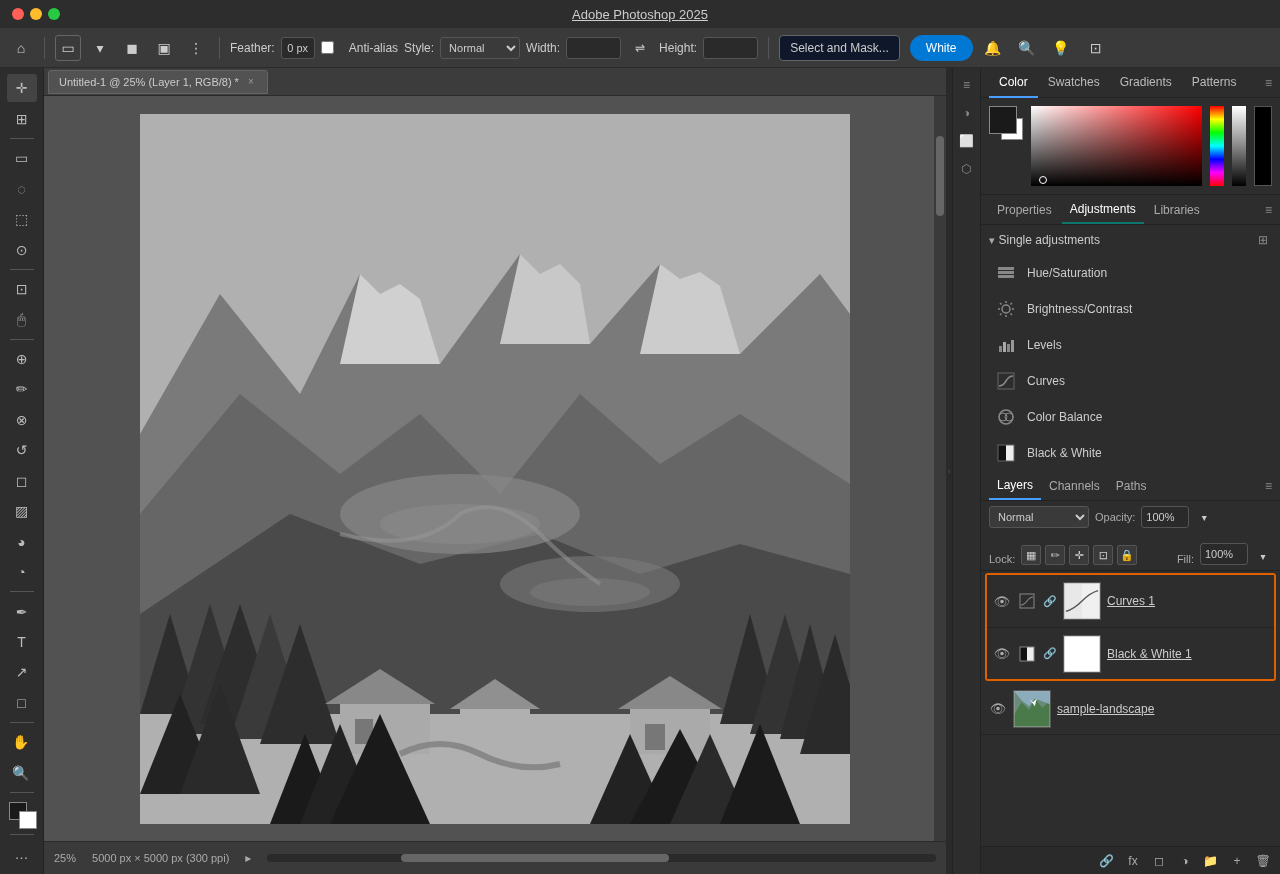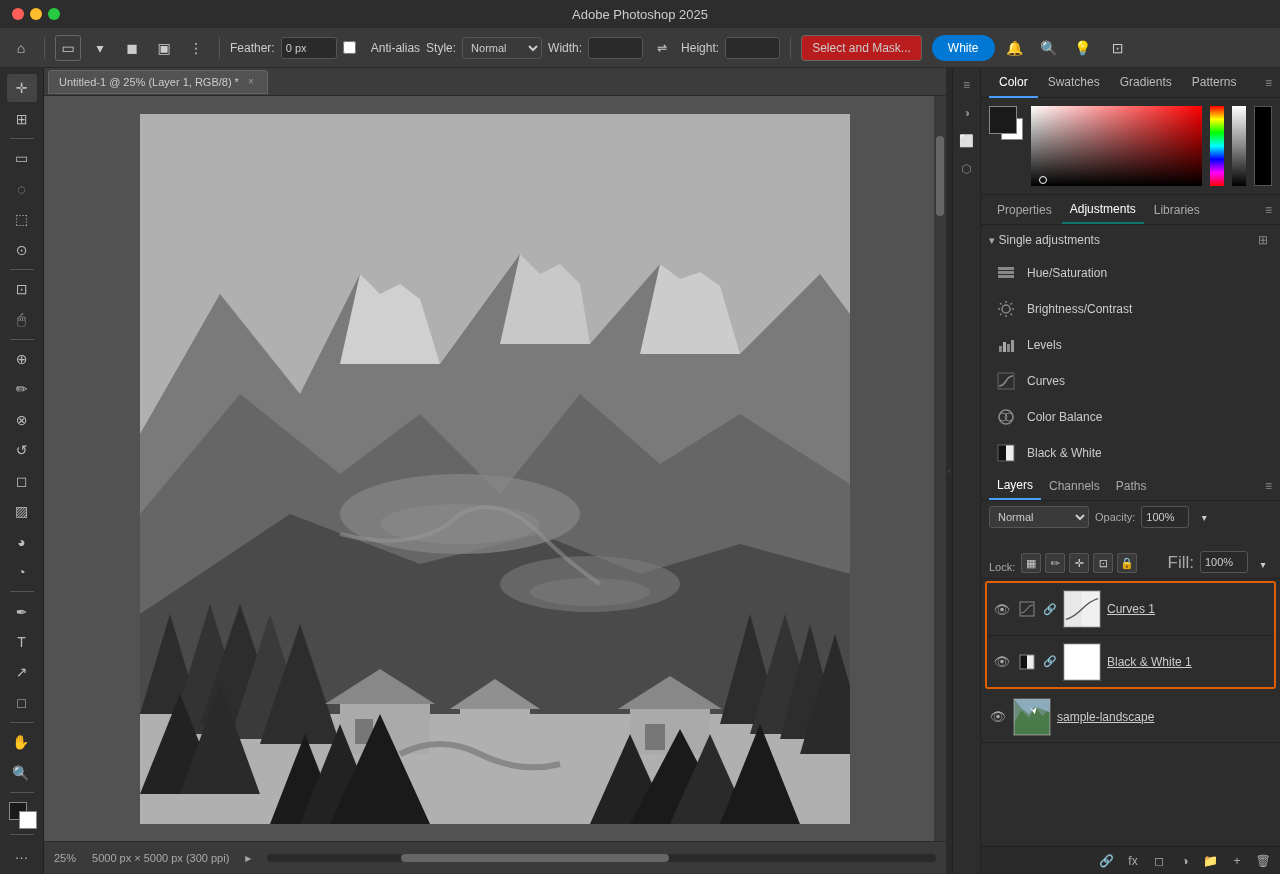--- a/index.html
+++ b/index.html
@@ -17,20 +17,21 @@
 
     
     .title-bar {
       height: 28px;
       background: #2d2d2d;
       display: flex;
       align-items: center;
       justify-content: center;
       position: relative;
       flex-shrink: 0;
+      text-decoration: underline;
     }
     .title-bar-traffic {
       position: absolute;
       left: 12px;
       display: flex;
       gap: 6px;
     }
     .traffic-btn {
       width: 12px; height: 12px;
       border-radius: 50%;
@@ -94,21 +95,21 @@
       border-radius: 3px;
       color: #ccc;
       font-size: 11px;
       padding: 0 4px;
       cursor: pointer;
       width: 80px;
     }
     .toolbar-checkbox { margin-right: 3px; }
     .select-mask-btn {
       height: 26px;
-      background: #b91c1c;
+      background: #0f172a;
       border: 1px solid #666;
       border-radius: 4px;
       color: #ccc;
       font-size: 12px;
       padding: 0 10px;
       cursor: pointer;
     }
     .share-btn {
       height: 26px;
       background: #0078d4;
@@ -548,21 +549,21 @@
       background: #3a3a3a;
       border: 1px solid #555;
       border-radius: 2px;
       display: flex;
       align-items: center;
       justify-content: center;
       cursor: pointer;
       font-size: 11px;
       color: #ccc;
     }
-    .fill-label { margin-left: auto; font-size: 17px; color: #aaa; margin-top: 20px; }
+    .fill-label { margin-left: auto; font-size: 11px; color: #aaa; margin-top: 20px; }
     .fill-input {
       height: 22px;
       background: #2a2a2a;
       border: 1px solid #555;
       border-radius: 3px;
       color: #ccc;
       font-size: 11px;
       padding: 0 4px;
       width: 48px;
     }
@@ -740,21 +741,21 @@
   <div class="toolbar-sep"></div>
 
   <button class="toolbar-btn" style="border:1px solid #666">▭</button>
   <button class="toolbar-btn">▾</button>
 
   <button class="toolbar-btn">◼</button>
   <button class="toolbar-btn">▣</button>
   <button class="toolbar-btn">⋮</button>
   <div class="toolbar-sep"></div>
   <span class="toolbar-label">Feather:</span>
-  <input class="toolbar-input" style="width: 56px;" value="0 px">
+  <input class="toolbar-input" style="width: 34px; text-align: center;" value="0 px">
   <label style="display:flex;align-items:center;gap:12px;color:#ccc;font-size:12px">
     <input type="checkbox" class="toolbar-checkbox" style="">
     <span>Anti-alias</span>
   </label>
   <span class="toolbar-label">Style:</span>
   <select class="toolbar-select">
     <option>Normal</option>
   </select>
   <span class="toolbar-label">Width:</span>
   <input class="toolbar-input" style="width: 55px;">

